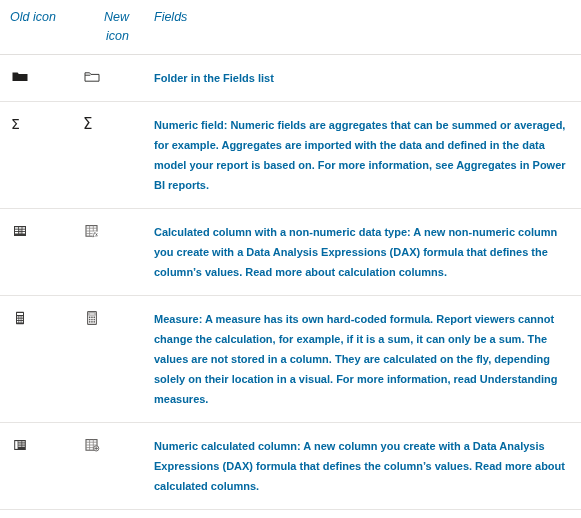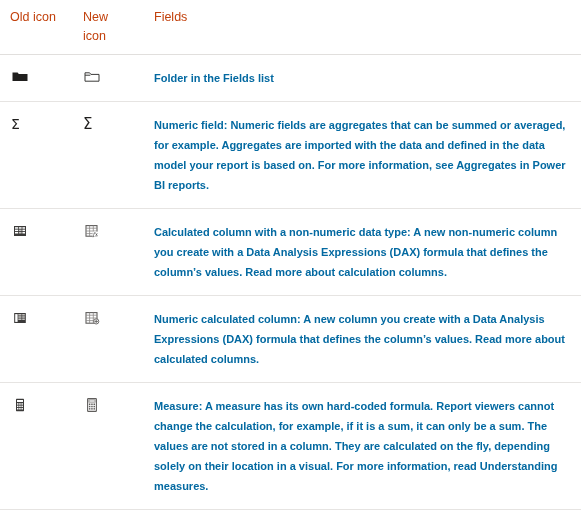--- a/index.html
+++ b/index.html
@@ -24,25 +24,26 @@
   .doc-table col.c-old { width: 72px; }
   .doc-table col.c-new { width: 71px; }
   .doc-table col.c-mean { width: 438px; }
 
   .doc-table th {
     text-align: left;
     vertical-align: top;
     font-weight: 400;
     font-size: 12.5px;
     line-height: 19px;
-    color: #c2410c;
+    color: #0369a1;
     padding: 8px 12px 8px 10px;
     border-bottom: 1px solid #e1dfdd;
-  }
-  .doc-table th.th-new { padding-left: 11px; padding-right: 14px; }
+    font-style: italic;
+  }
+  .doc-table th.th-new { padding-left: 11px; padding-right: 14px; text-align: right; }
   .doc-table th.th-mean { padding-left: 11px; }
 
   .doc-table td {
     vertical-align: top;
     border-bottom: 1px solid #e6e4e2;
     padding: 13px 10px 13px 10px;
   }
   .doc-table td.cell-icon { padding-left: 11px; padding-right: 6px; }
   .doc-table td.cell-icon-new { padding-left: 11px; padding-right: 6px; }
   .doc-table td.cell-meaning {
@@ -143,48 +144,20 @@
         <span class="icon-wrap">
           <svg width="18" height="18" viewBox="0 0 18 18" aria-hidden="true">
             <rect x="3" y="3.6" width="11" height="10.6" fill="none" stroke="#605e5c" stroke-width="1.1"></rect>
             <path d="M3 6.2h11M3 9h11M3 11.6h11M6.6 3.6v10.6M10.3 3.6v10.6" stroke="#8a8886" stroke-width="0.8"></path>
             <rect x="9.6" y="9.6" width="5.6" height="5" fill="#ffffff"></rect>
             <text x="10" y="14.1" font-family="DejaVu Serif, serif" font-size="5.4" font-style="italic" fill="#323130">fx</text>
           </svg>
         </span>
       </td>
       <td class="cell-meaning">Calculated column with a non-numeric data type: A new non-numeric column you create with a Data Analysis Expressions (DAX) formula that defines the column’s values. Read more about calculation columns.</td>
-    </tr>
-
-    <tr>
-      <td class="cell-icon">
-        <span class="icon-wrap">
-          <svg width="18" height="18" viewBox="0 0 18 18" aria-hidden="true">
-            <rect x="3.2" y="4" width="11.6" height="10" fill="#3b3a39"></rect>
-            <rect x="4.2" y="5.1" width="2.4" height="7.8" fill="#ffffff"></rect>
-            <rect x="7.3" y="5.1" width="3.2" height="1.4" fill="#d2d0ce"></rect>
-            <rect x="11.2" y="5.1" width="2.6" height="1.4" fill="#d2d0ce"></rect>
-            <rect x="7.3" y="7.3" width="3.2" height="1.4" fill="#d2d0ce"></rect>
-            <rect x="11.2" y="7.3" width="2.6" height="1.4" fill="#d2d0ce"></rect>
-            <rect x="7.3" y="9.5" width="3.2" height="1.4" fill="#d2d0ce"></rect>
-            <rect x="11.2" y="9.5" width="2.6" height="1.4" fill="#d2d0ce"></rect>
-          </svg>
-        </span>
-      </td>
-      <td class="cell-icon-new">
-        <span class="icon-wrap">
-          <svg width="18" height="18" viewBox="0 0 18 18" aria-hidden="true">
-            <rect x="3" y="3.6" width="11" height="10.6" fill="none" stroke="#605e5c" stroke-width="1.1"></rect>
-            <path d="M3 6.2h11M3 9h11M3 11.6h11M6.6 3.6v10.6M10.3 3.6v10.6" stroke="#8a8886" stroke-width="0.8"></path>
-            <circle cx="13.2" cy="12.4" r="2.6" fill="#ffffff" stroke="#605e5c" stroke-width="0.9"></circle>
-            <path d="M13.2 10.6v3.6M11.4 12.4h3.6" stroke="#605e5c" stroke-width="0.9"></path>
-          </svg>
-        </span>
-      </td>
-      <td class="cell-meaning">Numeric calculated column: A new column you create with a Data Analysis Expressions (DAX) formula that defines the column’s values. Read more about calculated columns.</td>
     </tr>
 
     <tr>
       <td class="cell-icon">
         <span class="icon-wrap">
           <svg width="18" height="18" viewBox="0 0 18 18" aria-hidden="true">
             <rect x="5" y="2.8" width="8" height="12.4" rx="0.6" fill="#3b3a39"></rect>
             <rect x="6" y="4" width="6" height="2" fill="#ffffff"></rect>
             <rect x="6" y="7.2" width="1.5" height="1.5" fill="#ffffff"></rect>
             <rect x="8.2" y="7.2" width="1.5" height="1.5" fill="#ffffff"></rect>
@@ -215,20 +188,48 @@
               <rect x="10.5" y="12.1" width="1.5" height="1.5"></rect>
             </g>
           </svg>
         </span>
       </td>
       <td class="cell-meaning">Measure: A measure has its own hard-coded formula. Report viewers cannot change the calculation, for example, if it is a sum, it can only be a sum. The values are not stored in a column. They are calculated on the fly, depending solely on their location in a visual. For more information, read Understanding measures.</td>
     </tr>
 
     <tr>
       <td class="cell-icon">
+        <span class="icon-wrap">
+          <svg width="18" height="18" viewBox="0 0 18 18" aria-hidden="true">
+            <rect x="3.2" y="4" width="11.6" height="10" fill="#3b3a39"></rect>
+            <rect x="4.2" y="5.1" width="2.4" height="7.8" fill="#ffffff"></rect>
+            <rect x="7.3" y="5.1" width="3.2" height="1.4" fill="#d2d0ce"></rect>
+            <rect x="11.2" y="5.1" width="2.6" height="1.4" fill="#d2d0ce"></rect>
+            <rect x="7.3" y="7.3" width="3.2" height="1.4" fill="#d2d0ce"></rect>
+            <rect x="11.2" y="7.3" width="2.6" height="1.4" fill="#d2d0ce"></rect>
+            <rect x="7.3" y="9.5" width="3.2" height="1.4" fill="#d2d0ce"></rect>
+            <rect x="11.2" y="9.5" width="2.6" height="1.4" fill="#d2d0ce"></rect>
+          </svg>
+        </span>
+      </td>
+      <td class="cell-icon-new">
+        <span class="icon-wrap">
+          <svg width="18" height="18" viewBox="0 0 18 18" aria-hidden="true">
+            <rect x="3" y="3.6" width="11" height="10.6" fill="none" stroke="#605e5c" stroke-width="1.1"></rect>
+            <path d="M3 6.2h11M3 9h11M3 11.6h11M6.6 3.6v10.6M10.3 3.6v10.6" stroke="#8a8886" stroke-width="0.8"></path>
+            <circle cx="13.2" cy="12.4" r="2.6" fill="#ffffff" stroke="#605e5c" stroke-width="0.9"></circle>
+            <path d="M13.2 10.6v3.6M11.4 12.4h3.6" stroke="#605e5c" stroke-width="0.9"></path>
+          </svg>
+        </span>
+      </td>
+      <td class="cell-meaning">Numeric calculated column: A new column you create with a Data Analysis Expressions (DAX) formula that defines the column’s values. Read more about calculated columns.</td>
+    </tr>
+
+    <tr>
+      <td class="cell-icon">
         
       </td>
       <td class="cell-icon-new">
         
       </td>
       <td class="cell-meaning">Measure group</td>
     </tr>
 
   </tbody>
 </table>

